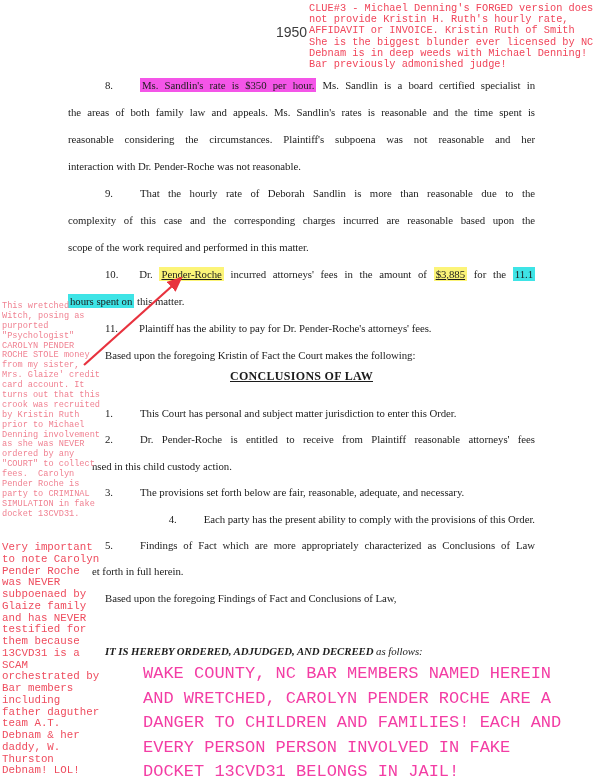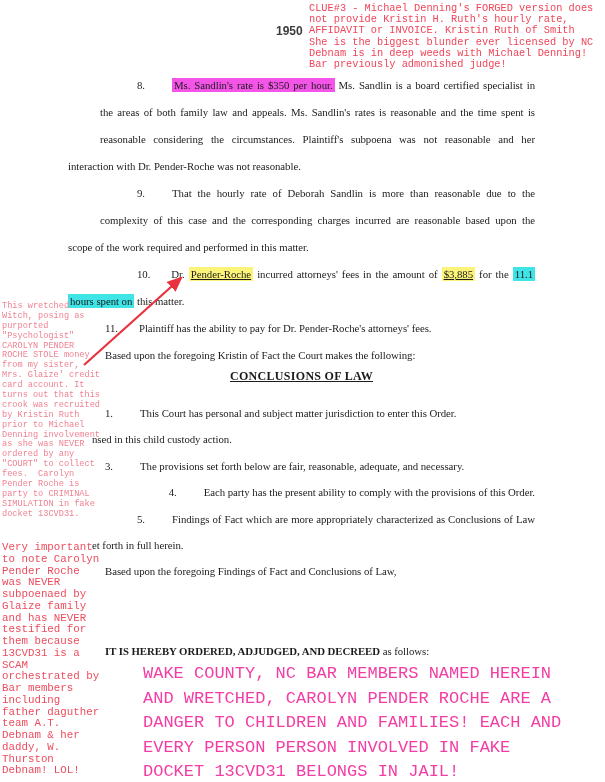--- a/index.html
+++ b/index.html
@@ -3,30 +3,30 @@
 <meta charset="utf-8">
 <style>
   html,body{margin:0;padding:0;background:#fff;}
   .page{position:relative;width:605px;height:782px;background:#ffffff;overflow:hidden;
         font-family:"Liberation Serif",serif;color:#1c1c1c;}
   
   .clue{position:absolute;left:309px;top:3px;font-family:"Liberation Mono",monospace;
         font-size:10.3px;color:#f0455a;}
   .clue .line{height:11.2px;line-height:11.2px;white-space:pre;}
   .bates{position:absolute;left:276px;top:24px;font-family:"Liberation Sans",sans-serif;
-         font-size:12px;color:#3c3c3c;font-weight:bold;}
+         font-size:14px;color:#3c3c3c;}
   
   .body-block{position:absolute;left:68px;width:467px;font-size:10.8px;letter-spacing:-0.05px;}
   #findings{top:72px;}
   #findings .line{height:27px;line-height:27px;}
   #conclusions{top:400px;}
   #conclusions .line{height:26.4px;line-height:26.4px;}
   #order-line{top:638px;}
-  #order-line .line{height:27px;line-height:27px;}
-  .just{text-align:justify;text-align-last:justify;margin-left:32px;}
+  #order-line .line{height:27px;line-height:27px;font-style:italic;}
+  .just{text-align:justify;text-align-last:justify;}
   .b{font-weight:bold;}
   .heading{position:absolute;left:68px;top:369px;width:467px;text-align:center;
            font-weight:bold;text-decoration:underline;font-size:12px;letter-spacing:.3px;}
   .hl-magenta{background:#f455e8;padding:1px 2px;}
   .hl-yellow{background:#fcf478;padding:1px 2px;text-decoration:underline;}
   .hl-cyan{background:#3ee4e6;padding:1px 2px;}
   
   .sidebar1{position:absolute;left:2px;top:302px;font-family:"Liberation Mono",monospace;
             font-size:8.6px;color:#f08292;}
   .sidebar1 .line{height:9.9px;line-height:9.9px;white-space:pre;}
@@ -66,20 +66,21 @@
       <div class="line just" style="text-indent: 37px;"><span style="margin-right: 21px;">10.</span><span>Dr. </span><span class="hl-yellow">Pender-Roche</span><span> incurred attorneys' fees in the amount of </span><span class="hl-yellow">$3,885</span><span> for the </span><span class="hl-cyan">11.1</span></div>
       <div class="line"><span class="hl-cyan">hours spent on</span><span> this matter.</span></div>
       <div class="line" style="text-indent: 37px;"><span style="margin-right: 21px;">11.</span><span>Plaintiff has the ability to pay for Dr. Pender-Roche's attorneys' fees.</span></div>
       <div class="line" style="text-indent: 37px;"><span>Based upon the foregoing Kristin of Fact the Court makes the following:</span></div>
     </div>
 
   <div class="heading">CONCLUSIONS OF LAW</div>
 
   <div class="body-block" id="conclusions">
       <div class="line" style="text-indent: 37px;"><span style="margin-right: 27px;">1.</span><span>This Court has personal and subject matter jurisdiction to enter this Order.</span></div>
+      <div class="line just" style="text-indent: 37px;"><span style="margin-right: 27px;">2.</span><span>Dr. Pender-Roche is entitled to receive from Plaintiff reasonable attorneys' fees</span></div>
       <div class="line" style="text-indent: 24px;"><span>nsed in this child custody action.</span></div>
       <div class="line" style="text-indent: 37px;"><span style="margin-right: 27px;">3.</span><span>The provisions set forth below are fair, reasonable, adequate, and necessary.</span></div>
       <div class="line" style="text-indent: 37px; text-align: right;"><span style="margin-right: 27px;">4.</span><span>Each party has the present ability to comply with the provisions of this Order.</span></div>
       <div class="line just" style="text-indent: 37px;"><span style="margin-right: 27px;">5.</span><span>Findings of Fact which are more appropriately characterized as Conclusions of Law</span></div>
       <div class="line" style="text-indent: 24px;"><span>et forth in full herein.</span></div>
       <div class="line" style="text-indent: 37px;"><span>Based upon the foregoing Findings of Fact and Conclusions of Law,</span></div>
     </div>
 
   <div class="body-block" id="order-line">
       <div class="line" style="text-indent: 37px;"><span class="b">IT IS HEREBY ORDERED, ADJUDGED, AND DECREED</span><span> as follows:</span></div>

